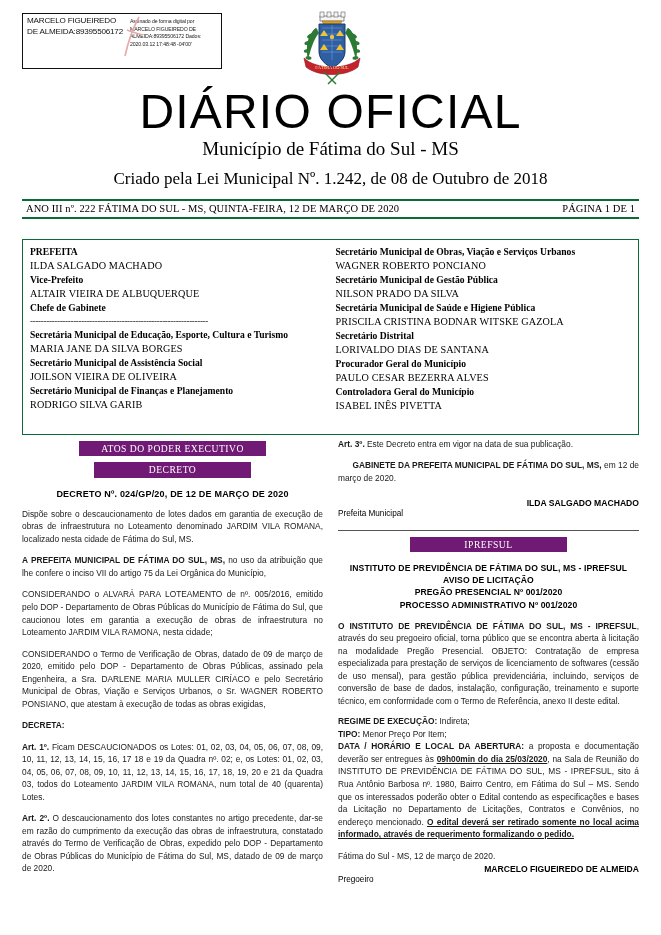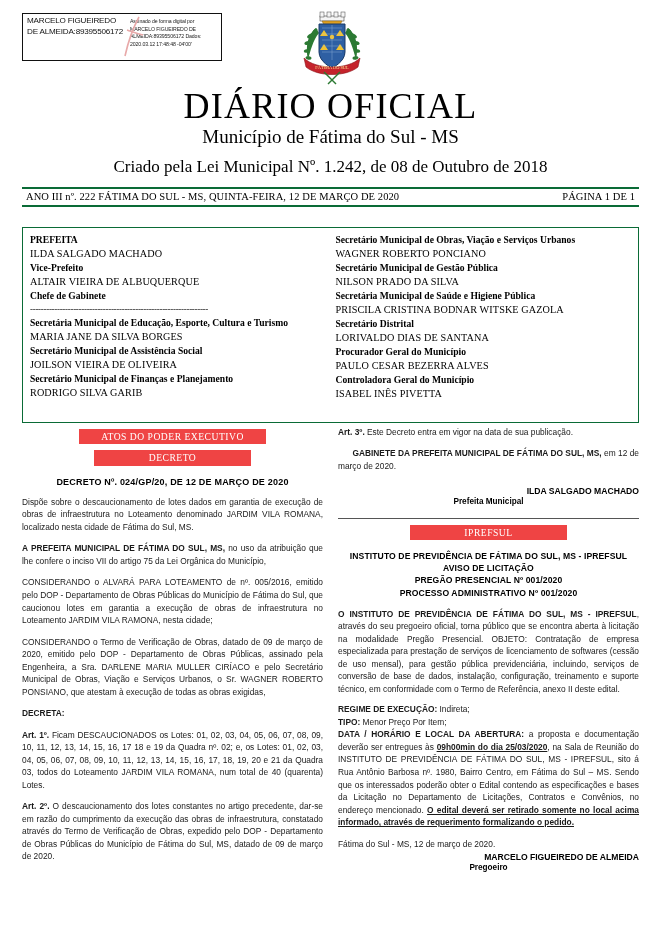--- a/index.html
+++ b/index.html
@@ -13,21 +13,21 @@
     position: relative;
     overflow: hidden;
   }
 
   .page { position: relative; width: 661px; height: 935px; padding: 0 22px; }
 
   
   .sig-box {
     position: absolute;
     left: 22px; top: 13px;
-    width: 200px; height: 48px;
+    width: 200px; height: 56px;
     border: 1px solid #111;
     display: flex;
     align-items: stretch;
     background: #fff;
     overflow: hidden;
   }
   .sig-left {
     width: 104px;
     padding: 2px 2px 2px 4px;
     font-family: "Liberation Sans", sans-serif;
@@ -51,22 +51,22 @@
     width: 26px; height: 42px;
     pointer-events: none;
   }
 
   
   .crest { position: absolute; left: 296px; top: 10px; width: 72px; height: 78px; }
 
   
   .masthead { padding-top: 88px; text-align: center; }
   .title-main {
-    font-family: Liberation Serif, serif;
-    font-size: 36px;
+    font-family: Liberation Sans, sans-serif;
+    font-size: 48px;
     letter-spacing: 1.2px;
     line-height: 1.0;
     font-weight: 400;
   }
   .title-sub {
     font-family: "Liberation Serif", serif;
     font-size: 19px;
     margin-top: 3px;
     line-height: 1.1;
   }
@@ -118,21 +118,21 @@
     font-family: "Liberation Serif", serif;
     font-size: 9px;
     line-height: 1.5;
     letter-spacing: -0.3px;
     overflow: hidden;
     white-space: nowrap;
   }
 
   
   .banner {
-    background: #ef4444;
+    background: #701a75;
     color: #fff;
     text-align: center;
     font-family: "Liberation Serif", serif;
     font-size: 9.6px;
     letter-spacing: 0.5px;
     padding: 2px 0 2.5px 0;
     margin: 6px auto 0 auto;
     width: 62%;
   }
   .banner.narrow { width: 52%; }
@@ -177,23 +177,22 @@
   .signer-name {
     font-family: "Liberation Sans", sans-serif;
     font-size: 8.6px;
     font-weight: bold;
     text-align: right;
     margin-top: 14px;
   }
   .signer-role {
     font-family: "Liberation Sans", sans-serif;
     font-size: 8.2px;
-    text-align: center;
+    text-align: left;
     line-height: 1.35;
-    font-weight: bold;
   }
   .hr-thin {
     border: none;
     border-top: 1px solid #555;
     margin: 10px 0 0 0;
   }
 </style>
 </head>
 <body>
 

